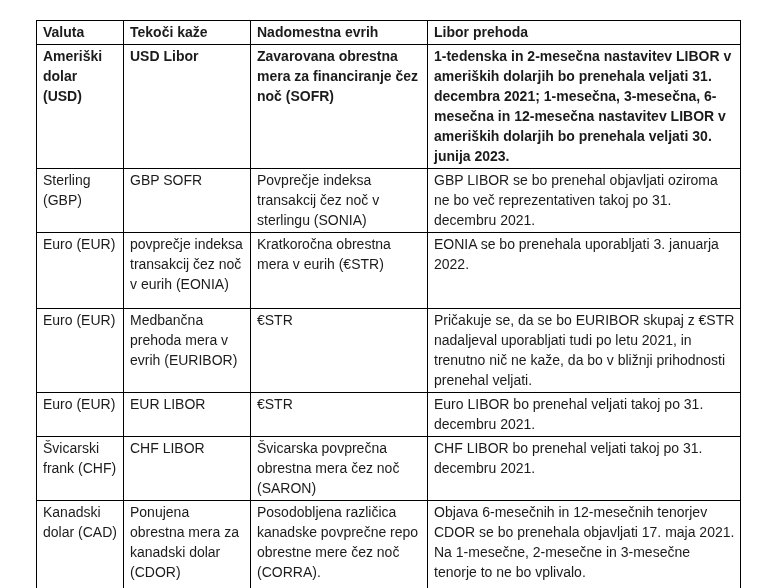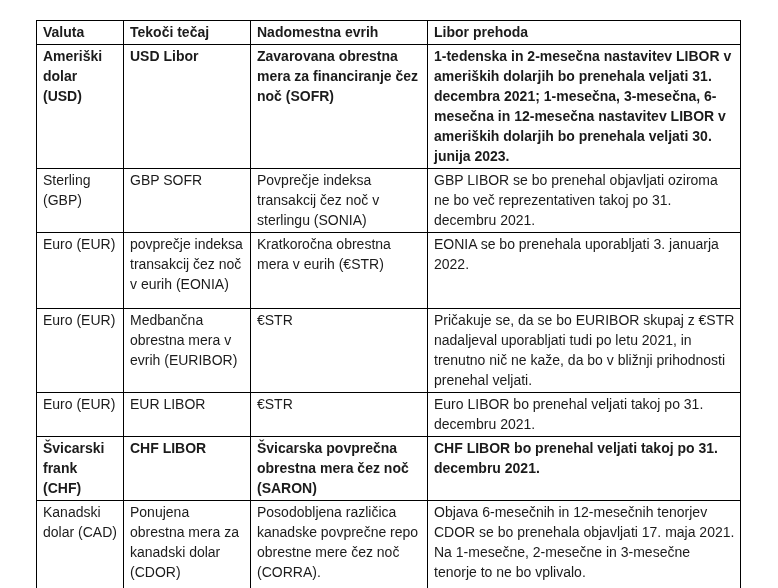--- a/index.html
+++ b/index.html
@@ -40,38 +40,38 @@
   table.rates th {
     font-weight: bold;
     white-space: nowrap;
   }
   tr.hdr { height: 22px; }
   tr.r0 { height: 120px; font-weight: bold; }
   tr.r1 { height: 62px; padding-left: 17px; }
   tr.r2 { height: 76px; }
   tr.r3 { height: 77px; }
   tr.r4 { height: 42px; }
-  tr.r5 { height: 62px; font-weight: bold; }
+  tr.r5 { height: 62px; }
   tr.r6 { height: 97px; }
 </style>
 </head>
 <body>
 
 <div class="table-wrap">
   <table class="rates">
     <colgroup>
       <col style="width:87px">
       <col style="width:127px">
       <col style="width:177px">
       <col style="width:313px">
     </colgroup>
     <thead>
       <tr class="hdr">
         <th>Valuta</th>
-        <th>Tekoči tečaj</th>
+        <th>Tekoči kaže</th>
         <th>Nadomestna evrih</th>
         <th>Libor prehoda</th>
       </tr>
     </thead>
     <tbody>
       <tr class="r0">
         <td>Ameriški dolar (USD)</td>
         <td>USD Libor</td>
         <td>Zavarovana obrestna mera za financiranje čez noč (SOFR)</td>
         <td>1-tedenska in 2-mesečna nastavitev LIBOR v ameriških dolarjih bo prenehala veljati 31. decembra 2021; 1-mesečna, 3-mesečna, 6-mesečna in 12-mesečna nastavitev LIBOR v ameriških dolarjih bo prenehala veljati 30. junija 2023.</td>
@@ -83,21 +83,21 @@
         <td>GBP LIBOR se bo prenehal objavljati oziroma ne bo več reprezentativen takoj po 31. decembru 2021.</td>
       </tr>
       <tr class="r2">
         <td>Euro (EUR)</td>
         <td>povprečje indeksa transakcij čez noč v eurih (EONIA)</td>
         <td>Kratkoročna obrestna mera v eurih (€STR)</td>
         <td>EONIA se bo prenehala uporabljati 3. januarja 2022.</td>
       </tr>
       <tr class="r3">
         <td>Euro (EUR)</td>
-        <td>Medbančna obrestna mera v evrih (EURIBOR)</td>
+        <td>Medbančna prehoda mera v evrih (EURIBOR)</td>
         <td>€STR</td>
         <td>Pričakuje se, da se bo EURIBOR skupaj z €STR nadaljeval uporabljati tudi po letu 2021, in trenutno nič ne kaže, da bo v bližnji prihodnosti prenehal veljati.</td>
       </tr>
       <tr class="r4">
         <td>Euro (EUR)</td>
         <td>EUR LIBOR</td>
         <td>€STR</td>
         <td>Euro LIBOR bo prenehal veljati takoj po 31. decembru 2021.</td>
       </tr>
       <tr class="r5">

